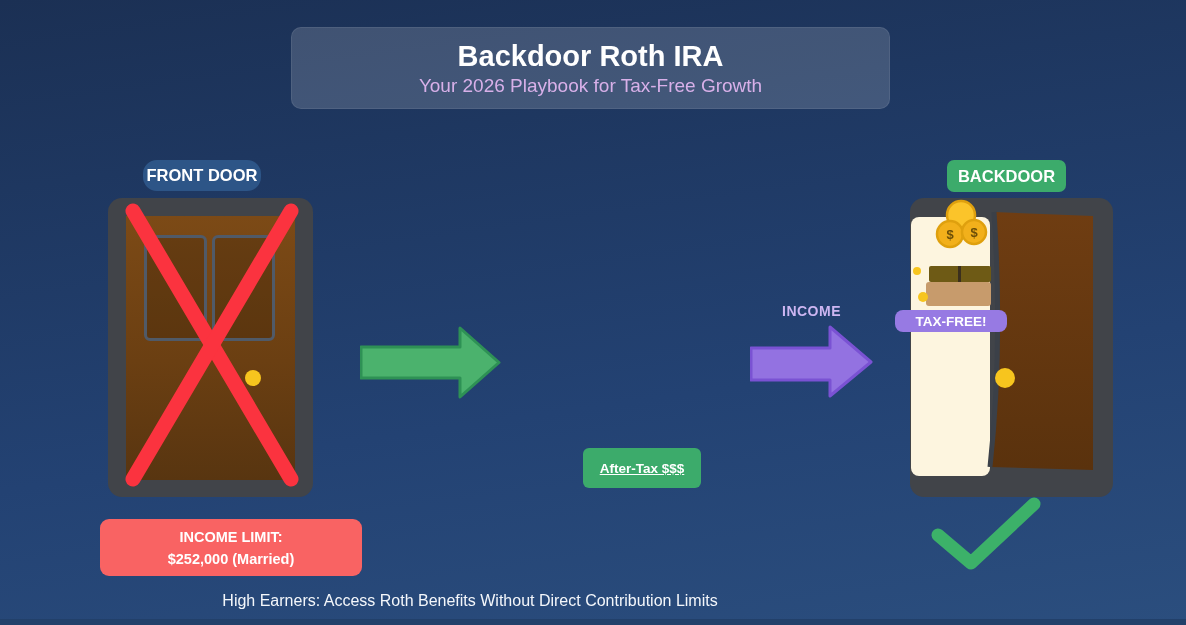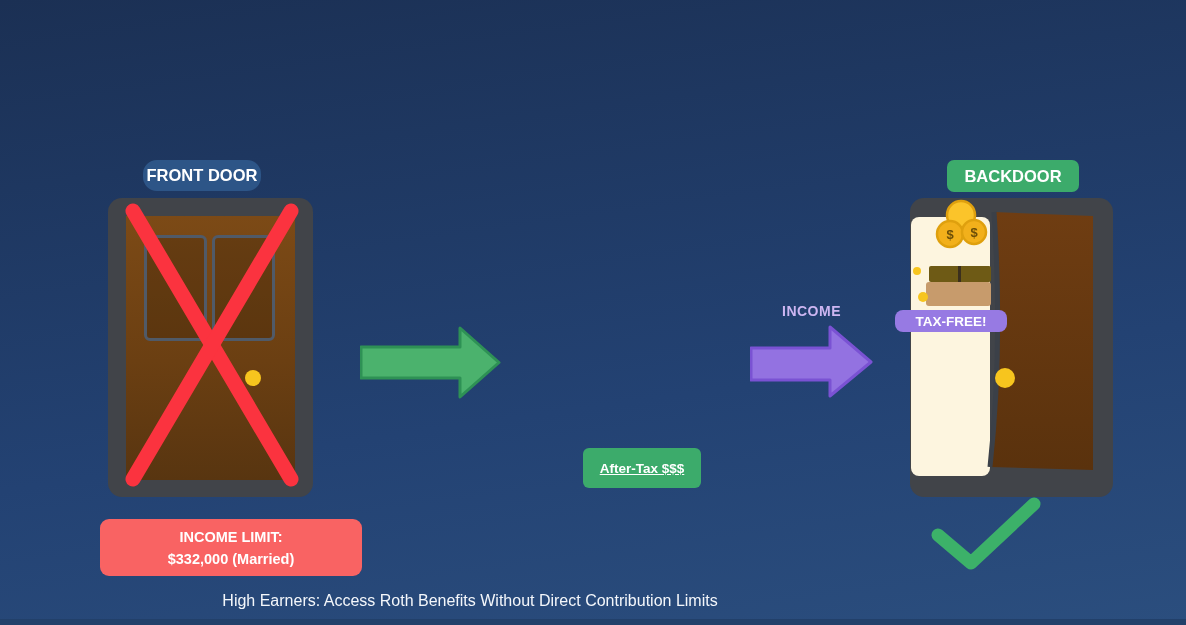--- a/index.html
+++ b/index.html
@@ -15,21 +15,21 @@
     left:291px;top:27px;width:597px;height:80px;border-radius:10px;
     background:rgba(255,255,255,0.16);border:1px solid rgba(255,255,255,0.08);
     display:flex;flex-direction:column;align-items:center;justify-content:center;gap:5px;
   }
   .title-main{color:#ffffff;font-size:29px;font-weight:bold;line-height:1;}
   .title-sub{color:#d8b0e9;font-size:19px;line-height:1;}
 
   
   .pill{display:flex;align-items:center;justify-content:center;color:#fff;font-weight:bold;}
   .front-door-label{left:143px;top:160px;width:118px;height:31px;background:#2d5587;border-radius:14px;font-size:16.5px;}
-  .backdoor-label{left:947px;top:160px;width:132px;height:32px;background:#3cab6b;border-radius:7px;font-size:16.5px;}
+  .backdoor-label{left:947px;top:160px;width:119px;height:32px;background:#3cab6b;border-radius:7px;font-size:16.5px;}
   .tax-free-badge{left:895px;top:310px;width:112px;height:22px;background:#977ae3;border-radius:8px;font-size:13.5px;z-index:6;}
   .after-tax-badge{left:583px;top:448px;width:118px;height:40px;background:#3cab6b;border-radius:6px;font-size:13.5px;text-decoration:underline;}
 
   
   .door-frame{left:108px;top:198px;width:205px;height:299px;background:#414449;border-radius:14px;}
   .door-inner{position:absolute;left:18px;top:18px;width:169px;height:264px;
     background:linear-gradient(180deg,#7c4a16 0%,#6b3f12 55%,#583510 100%);}
   .door-panel{position:absolute;width:57px;height:100px;top:19px;border:3px solid #505a68;border-radius:6px;background:rgba(0,0,0,0.16);}
   .panel-left{left:18px;}
   .panel-right{left:86px;}
@@ -70,38 +70,42 @@
 
   
   .footer-caption{left:0;top:592px;width:940px;text-align:center;color:#f4f7fb;font-size:16px;}
   .bottom-strip{left:0;top:619px;width:1186px;height:6px;background:#22406a;}
 </style>
 </head>
 <body>
 
 <div class="stage">
 
+  <div class="abs title-box">
+    <div class="title-main">Backdoor Roth IRA</div>
+    <div class="title-sub">Your 2026 Playbook for Tax-Free Growth</div>
+  </div>
 
   <div class="abs pill front-door-label">FRONT DOOR</div>
 
   <div class="abs door-frame">
     <div class="door-inner">
       <div class="door-panel panel-left"></div>
       <div class="door-panel panel-right"></div>
     </div>
     <div class="doorknob"></div>
     <svg class="x-overlay" width="205" height="299" viewBox="0 0 205 299">
       <line x1="25" y1="13" x2="183" y2="281" stroke="#fb333f" stroke-width="15" stroke-linecap="round"></line>
       <line x1="183" y1="13" x2="25" y2="281" stroke="#fb333f" stroke-width="15" stroke-linecap="round"></line>
     </svg>
   </div>
 
   <div class="abs income-badge">
     <div>INCOME LIMIT:</div>
-    <div>$332,000 (Married)</div>
+    <div>$252,000 (Married)</div>
   </div>
 
   <svg class="abs green-arrow-svg" width="141" height="73" viewBox="0 0 141 73">
     <polygon points="1,21 100,21 100,2 139,36.5 100,71 100,52 1,52" fill="#4bb26d" stroke="#2e9155" stroke-width="3" stroke-linejoin="round"></polygon>
   </svg>
 
 
   <div class="abs pill after-tax-badge">After-Tax $$$</div>
 
   <div class="abs convert-label">INCOME</div>

